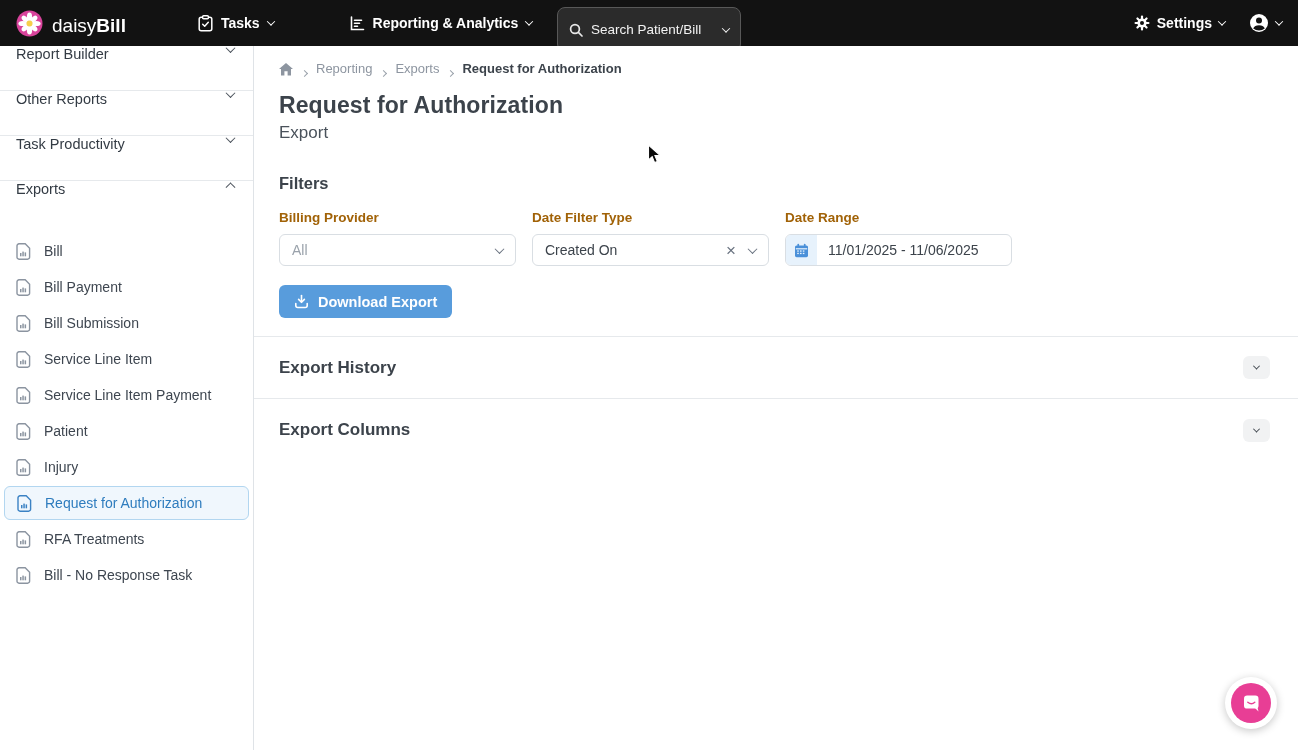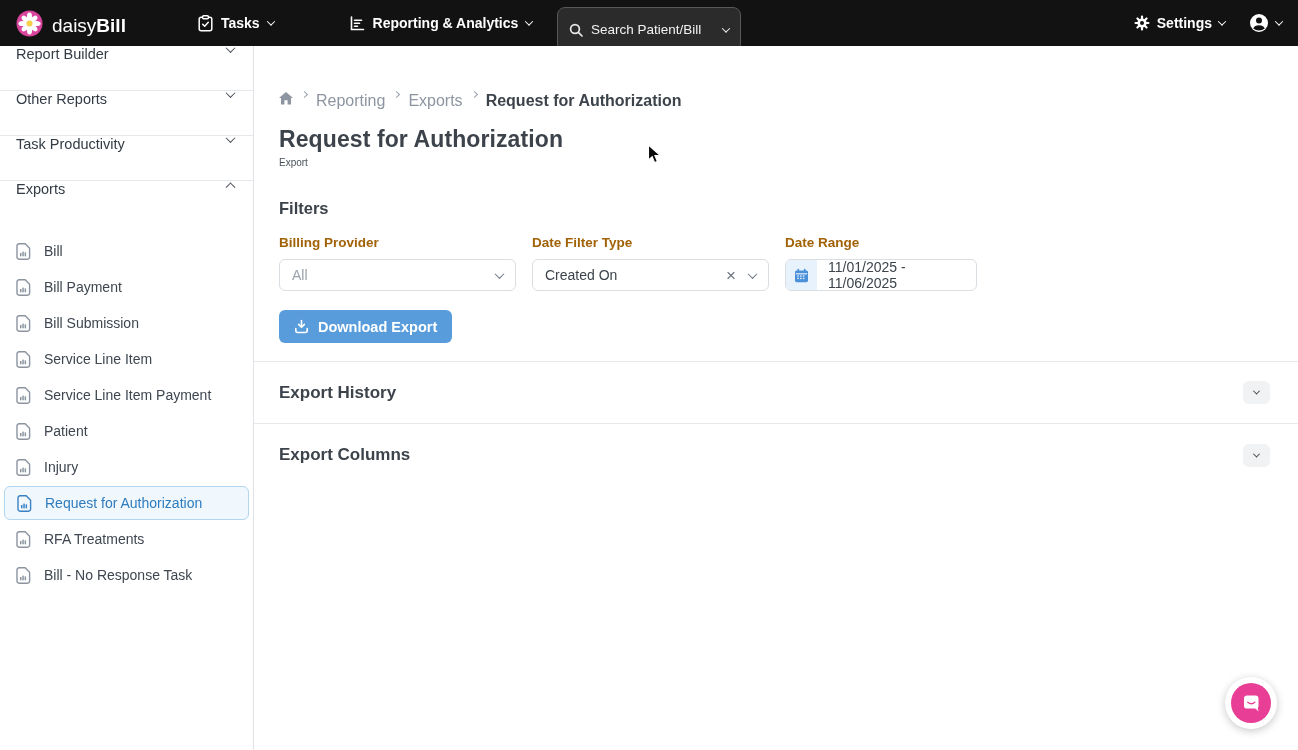--- a/index.html
+++ b/index.html
@@ -29,37 +29,37 @@
   .side-section.expanded { border-bottom:none; }
   .side-section .chev { width:7px; height:7px; color:#4a525b; }
   .side-list { padding-top:7px; }
   .side-item { height:36px; display:flex; align-items:center; gap:13px; padding:0 16px; font-size:14px; color:#3e4650; cursor:pointer; }
   .side-item .doc-icon { color:#8b94a0; display:flex; }
   .side-item.selected { height:34px; margin:1px 4px; padding:0 12px; background:#f0f7fd; border:1px solid #b2d6f0; border-radius:6px; color:#2e7cbe; }
   .side-item.selected .doc-icon { color:#3b82c4; }
   
   .main { flex:1; position:relative; background:#fff; }
   .pad { padding-left:25px; }
-  .breadcrumb { display:flex; align-items:flex-start; gap:9px; padding-top:15px; font-size:16px; color:#8d95a0;margin-top:31px; }
+  .breadcrumb { display:flex; align-items:flex-end; gap:9px; padding-top:15px; font-size:13px; color:#8d95a0; }
   .breadcrumb .sep { width:5px; height:5px; border-right:1.5px solid #9aa2ab; border-bottom:1.5px solid #9aa2ab; transform:rotate(-45deg); }
   .crumb { cursor:pointer; }
   .crumb-current { color:#3c434b; font-weight:600; }
   .page-title { margin-top:16px; font-size:23px; font-weight:700; color:#3c434b; letter-spacing:.1px; }
-  .page-sub { margin-top:4px; font-size:10px; color:#4a525b; }
+  .page-sub { margin-top:4px; font-size:17px; color:#4a525b; }
   .filters-h { margin-top:31px; font-size:16.5px; font-weight:700; color:#3c434b; }
   .filter-row { display:flex; gap:16px; margin-top:17px; }
   .field { width:237px; }
   .field.wide { width:239px; }
   .field-label { font-size:13.5px; font-weight:700; color:#a16207; margin-bottom:9px; }
   .select { height:32px; border:1px solid #d9dee3; border-radius:6px; background:#fff; display:flex; align-items:center; padding:0 12px; font-size:14px; color:#3c434b; cursor:pointer; }
   .select .val { flex:1; }
   .select .placeholder { color:#9aa2ab; }
   .select .chev, .date-chev { color:#6a7380; width:7px; height:7px; }
   .clear-x { color:#6a7380; font-size:17px; line-height:1; margin-right:13px; cursor:pointer; }
-  .date-input { height:32px; width:192px; border:1px solid #d9dee3; border-radius:6px; display:flex; align-items:center; overflow:hidden; background:#fff; cursor:pointer; }
+  .date-input { height:32px; width:227px; border:1px solid #d9dee3; border-radius:6px; display:flex; align-items:center; overflow:hidden; background:#fff; cursor:pointer; }
   .cal-box { width:31px; align-self:stretch; background:#e7f2fc; display:flex; align-items:center; justify-content:center; flex:0 0 31px; }
   .date-text { padding-left:11px; font-size:14px; color:#3c434b; }
   .btn-download { margin-top:19px; height:33px; background:#589cdc; color:#fff; border:none; border-radius:6px; font-family:inherit; font-size:14.5px; font-weight:700; display:inline-flex; align-items:center; gap:9px; padding:0 15px; cursor:pointer; }
   .divider-top { height:1px; background:#e6e9ec; margin-top:18px; }
   .collapse-row { height:62px; display:flex; align-items:center; justify-content:space-between; padding:0 28px 0 25px;gap:47px; }
   .collapse-row.bordered { border-bottom:1px solid #e6e9ec; }
   .collapse-title { font-size:17px; font-weight:700; color:#3c434b; }
   .collapse-btn { width:27px; height:23px; background:#f1f2f3; border:none; border-radius:6px; display:flex; align-items:center; justify-content:center; cursor:pointer; color:#3c434b; }
   .collapse-btn .chev { width:5px; height:5px; }
   

